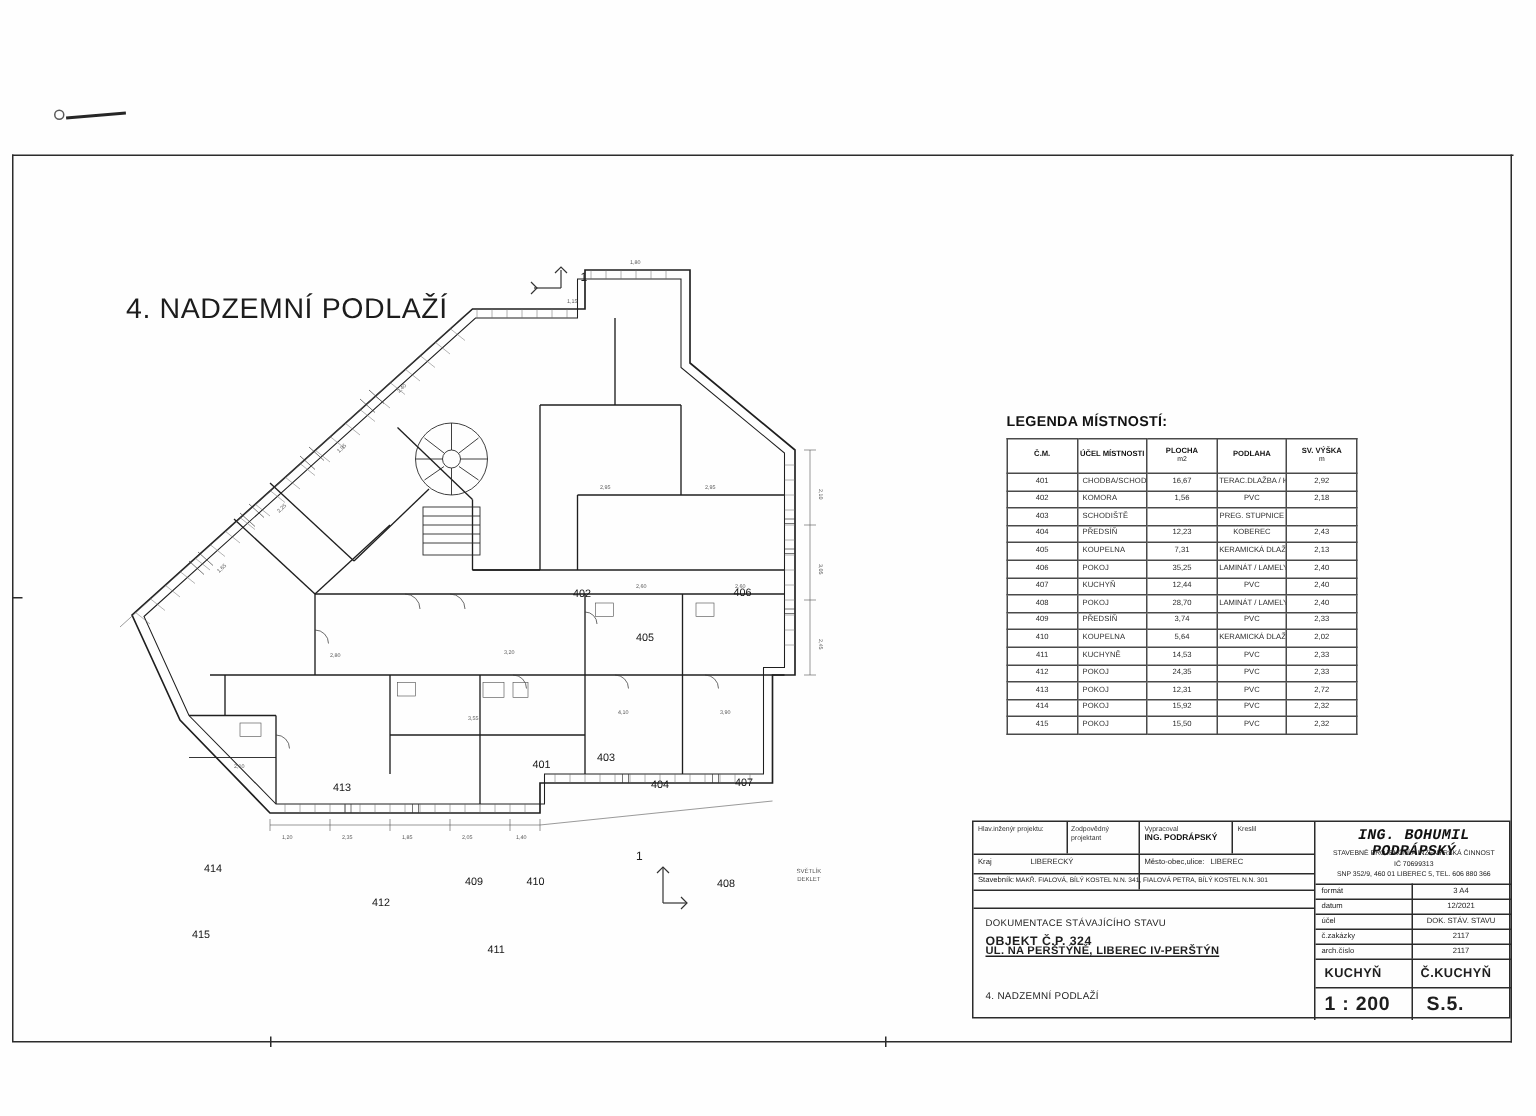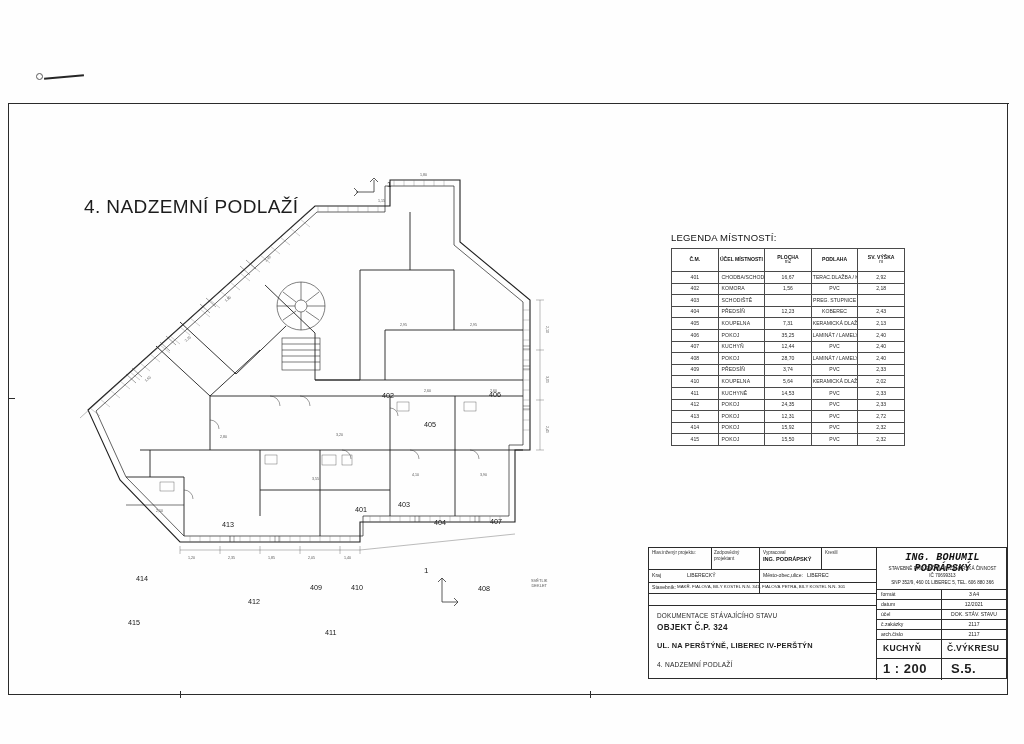--- a/index.html
+++ b/index.html
@@ -93,24 +93,25 @@
   }
 
   
   .legend-wrap {
     position: absolute;
     left: 671px; top: 232px;
     width: 236px;
   }
   .legend-title {
     font-size: 9.5px;
-    font-weight: normal;
+    font-weight: bold;
     letter-spacing: 0.2px;
     margin-bottom: 5px;
     color: #111;
+    margin-top: 44px;
   }
   table.legend {
     border-collapse: collapse;
     width: 234px;
     table-layout: fixed;
     background: #fff;
   }
   table.legend th, table.legend td {
     border: 1px solid #4a4a4a;
     font-size: 5.1px;
@@ -545,21 +546,21 @@
     <div class="tb-cell" style="left:1px; top:23px; width:40px;">Kraj</div>
     <div class="tb-cell" style="left:36px; top:23px; width:70px;">LIBERECKÝ</div>
     <div class="tb-cell" style="left:112px; top:23px; width:50px;">Město-obec,ulice:</div>
     <div class="tb-cell" style="left:156px; top:23px; width:60px;">LIBEREC</div>
 
     <div class="tb-cell" style="left:1px; top:35px; width:36px;">Stavebník:</div>
     <div class="tb-cell" style="left:26px; top:35px; width:200px; font-size:4.4px;">MAKŘ. FIALOVÁ, BÍLÝ KOSTEL N.N. 341,   FIALOVÁ PETRA, BÍLÝ KOSTEL N.N. 301</div>
 
     <div class="tb-cell doc-line1" style="left:6px; top:63px; width:215px;">DOKUMENTACE STÁVAJÍCÍHO STAVU</div>
     <div class="tb-cell doc-line2" style="left:6px; top:74px; width:215px;">OBJEKT Č.P. 324</div>
-    <div class="tb-cell doc-line3" style="left:6px; top:92px; width:215px;">UL. NA PERŠTÝNĚ, LIBEREC IV-PERŠTÝN</div>
+    <div class="tb-cell doc-line3" style="left:6px; top:80px; width:215px;text-decoration:underline;">UL. NA PERŠTÝNĚ, LIBEREC IV-PERŠTÝN</div>
     <div class="tb-cell doc-line4" style="left:6px; top:112px; width:215px;">4. NADZEMNÍ PODLAŽÍ</div>
 
     <div class="tb-line" style="left:228px; top:41px; width:131px; height:1px;"></div>
     <div class="tb-line" style="left:228px; top:51px; width:131px; height:1px;"></div>
     <div class="tb-line" style="left:228px; top:61px; width:131px; height:1px;"></div>
     <div class="tb-line" style="left:228px; top:71px; width:131px; height:1px;"></div>
     <div class="tb-line" style="left:228px; top:81px; width:131px; height:1px;"></div>
     <div class="tb-line" style="left:228px; top:91px; width:131px; height:1px;"></div>
     <div class="tb-line" style="left:292px; top:41px; width:1px; height:50px;"></div>
     <div class="tb-line" style="left:292px; top:91px; width:1px; height:41px;"></div>
@@ -576,17 +577,17 @@
     <div class="tb-cell" style="left:294px; top:52px; width:62px; text-align:center;">12/2021</div>
     <div class="tb-cell" style="left:230px; top:62px; width:60px;">účel</div>
     <div class="tb-cell" style="left:294px; top:62px; width:62px; text-align:center;">DOK. STÁV. STAVU</div>
     <div class="tb-cell" style="left:230px; top:72px; width:60px;">č.zakázky</div>
     <div class="tb-cell" style="left:294px; top:72px; width:62px; text-align:center;">2117</div>
     <div class="tb-cell" style="left:230px; top:82px; width:60px;">arch.číslo</div>
     <div class="tb-cell" style="left:294px; top:82px; width:62px; text-align:center;">2117</div>
 
     <div class="tb-cell big-label" style="left:232px; top:94px; width:58px;">KUCHYŇ</div>
     <div class="tb-cell big-value" style="left:232px; top:112px; width:58px;">1 : 200</div>
-    <div class="tb-cell big-label" style="left:296px; top:94px; width:60px;">Č.VÝKRESU</div>
+    <div class="tb-cell big-label" style="left:296px; top:94px; width:60px;">Č.KUCHYŇ</div>
     <div class="tb-cell big-value" style="left:300px; top:112px; width:56px;">S.5.</div>
   </div>
 
 </div>
 
 </body></html>

